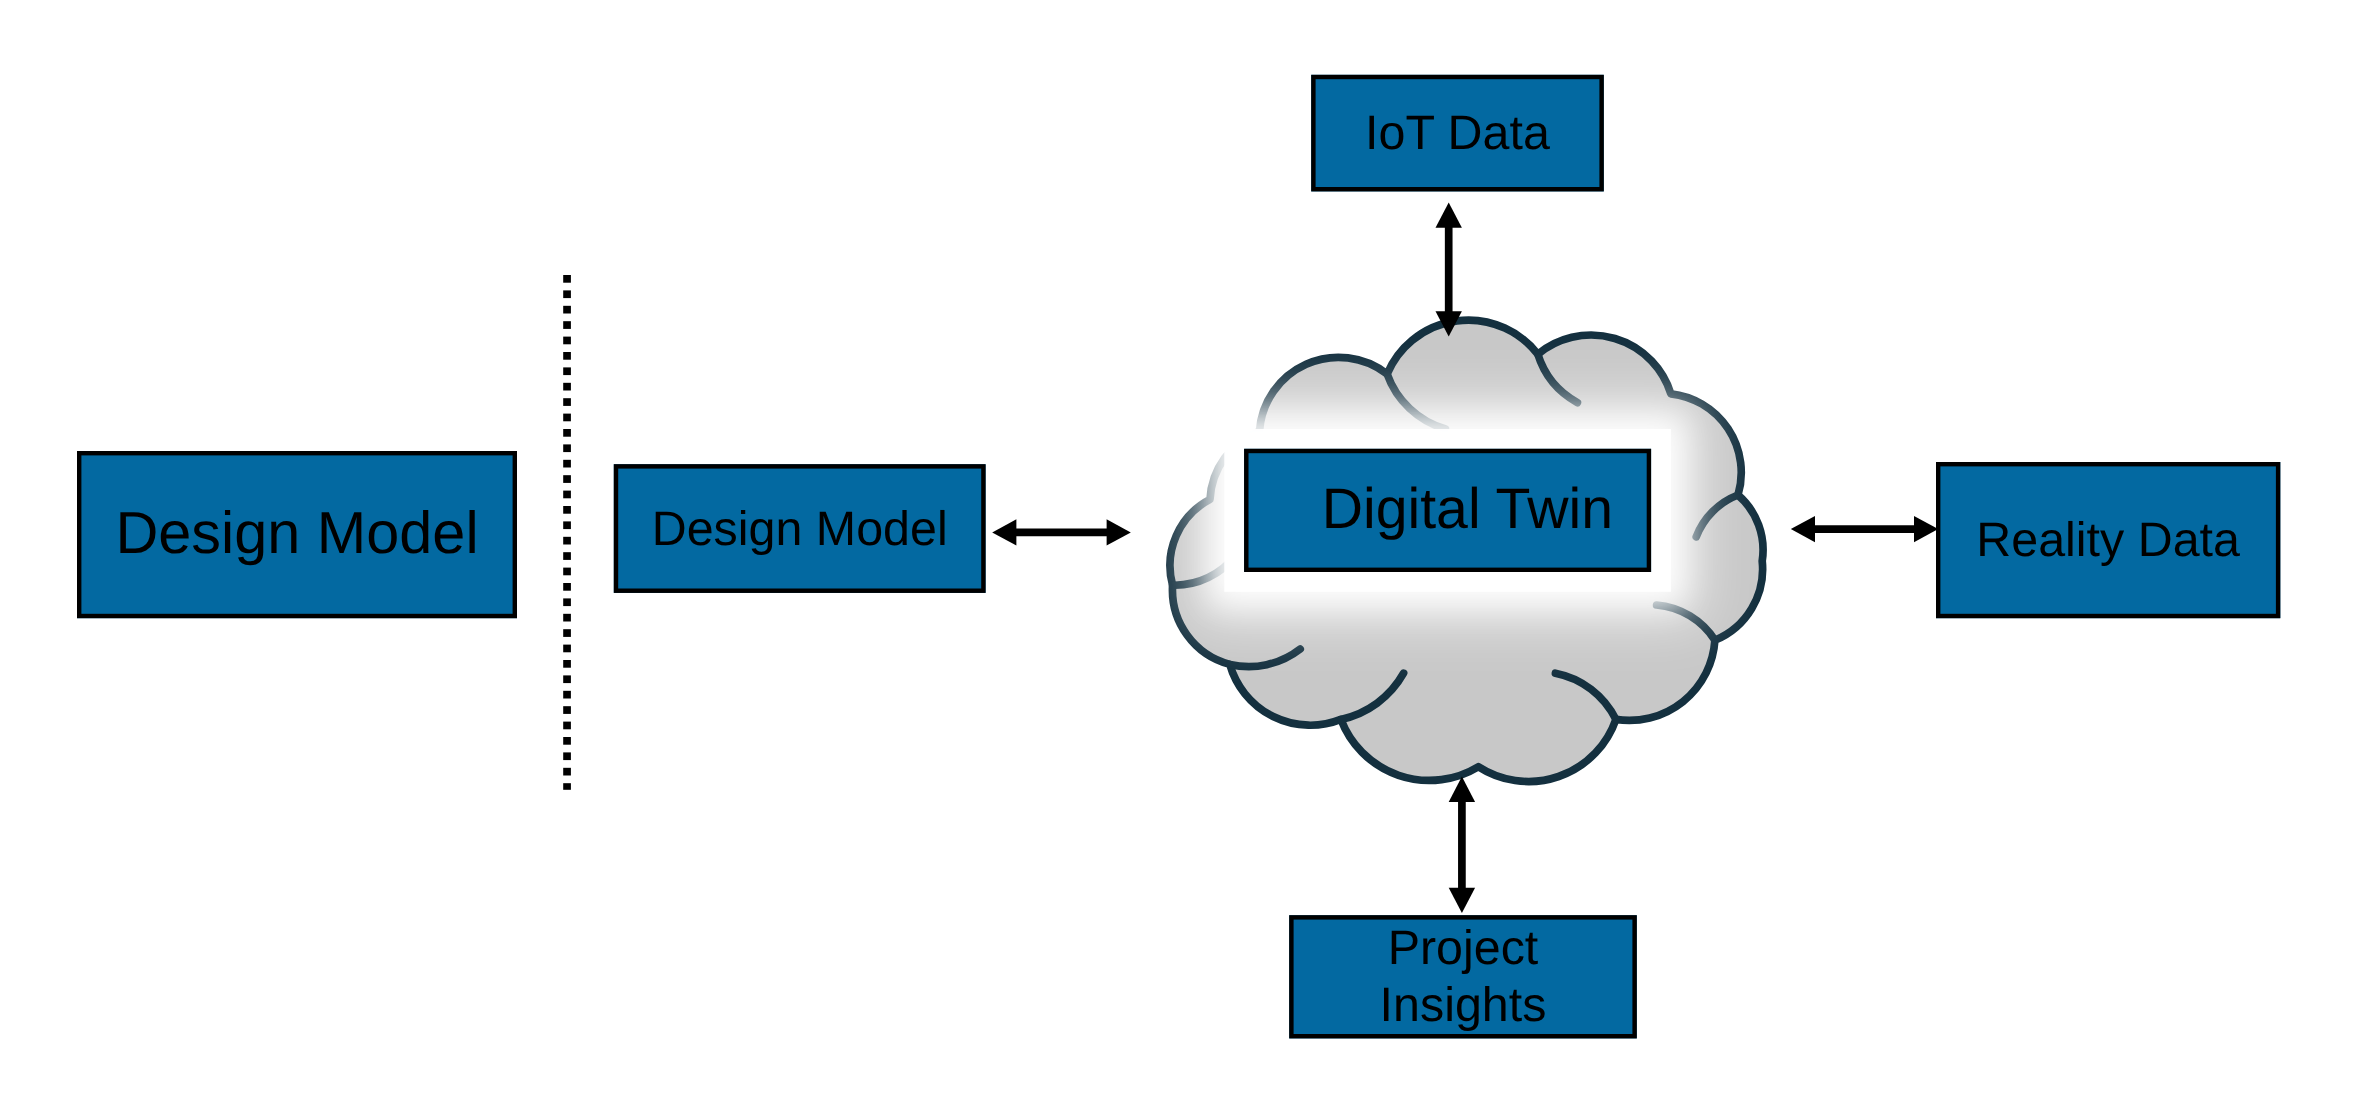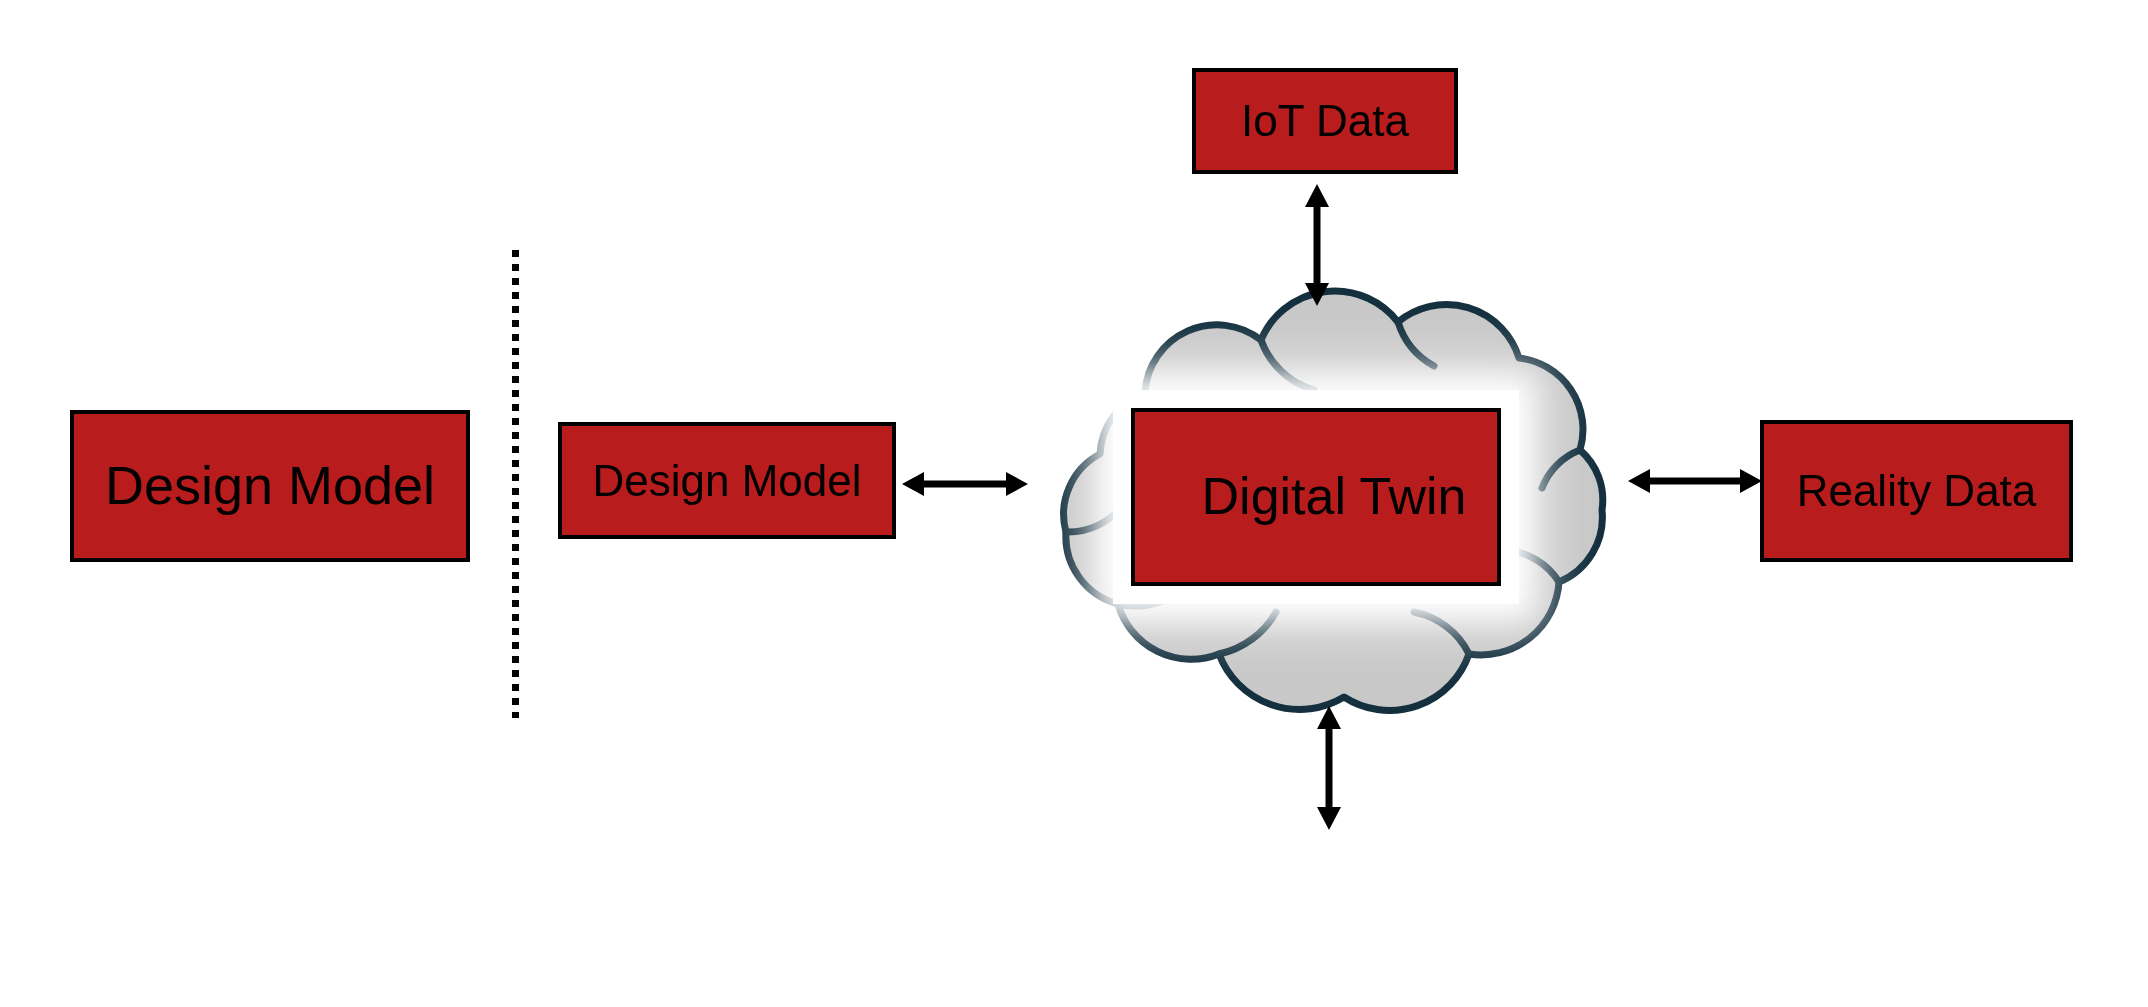--- a/index.html
+++ b/index.html
@@ -16,21 +16,21 @@
     position: relative;
     width: 2148px;
     height: 1007px;
     background: #ffffff;
     overflow: hidden;
   }
   .node {
     position: absolute;
     box-sizing: border-box;
     border: 4px solid #000000;
-    background: #b91c1c;
+    background: #0369a1;
     display: flex;
     align-items: center;
     justify-content: center;
     text-align: center;
     color: #000000;
     line-height: 1.18;
     white-space: pre-line;
     z-index: 5;
   }
   
@@ -71,21 +71,21 @@
     top: 832px;
     width: 316px;
     height: 112px;
     font-size: 44px;
   }
   
   #node-digital-twin {
     left: 1131px;
     top: 408px;
     width: 370px;
-    height: 178px;
+    height: 112px;
     font-size: 52px;
     z-index: 30;
     box-shadow:
       0 0 0 18px rgba(255,255,255,0.96),
       0 0 26px 30px rgba(255,255,255,0.92),
       0 0 46px 46px rgba(255,255,255,0.58);
     padding-left: 36px;
   }
 
   
@@ -133,20 +133,22 @@
   <div id="divider-dotted"></div>
 
   <div class="node" id="node-design-model-source">Design Model</div>
 
   <div class="node" id="node-design-model-twin">Design Model</div>
 
   <div class="node" id="node-iot-data">IoT Data</div>
 
   <div class="node" id="node-reality-data">Reality Data</div>
 
+  <div class="node" id="node-project-insights">Project
+Insights</div>
 
   <svg id="cloud-shape" viewBox="0 0 622 436" xmlns="http://www.w3.org/2000/svg">
     <g>
       <path fill="#c8c8c8" stroke="#14303f" stroke-width="7" stroke-linecap="round" stroke-linejoin="round" d="M 131 110
                A 72 72 0 0 1 247 58
                A 80 80 0 0 1 384 40
                A 76 76 0 0 1 505 76
                A 72 72 0 0 1 566 168
                A 66 66 0 0 1 588 228
                A 70 70 0 0 1 545 300

